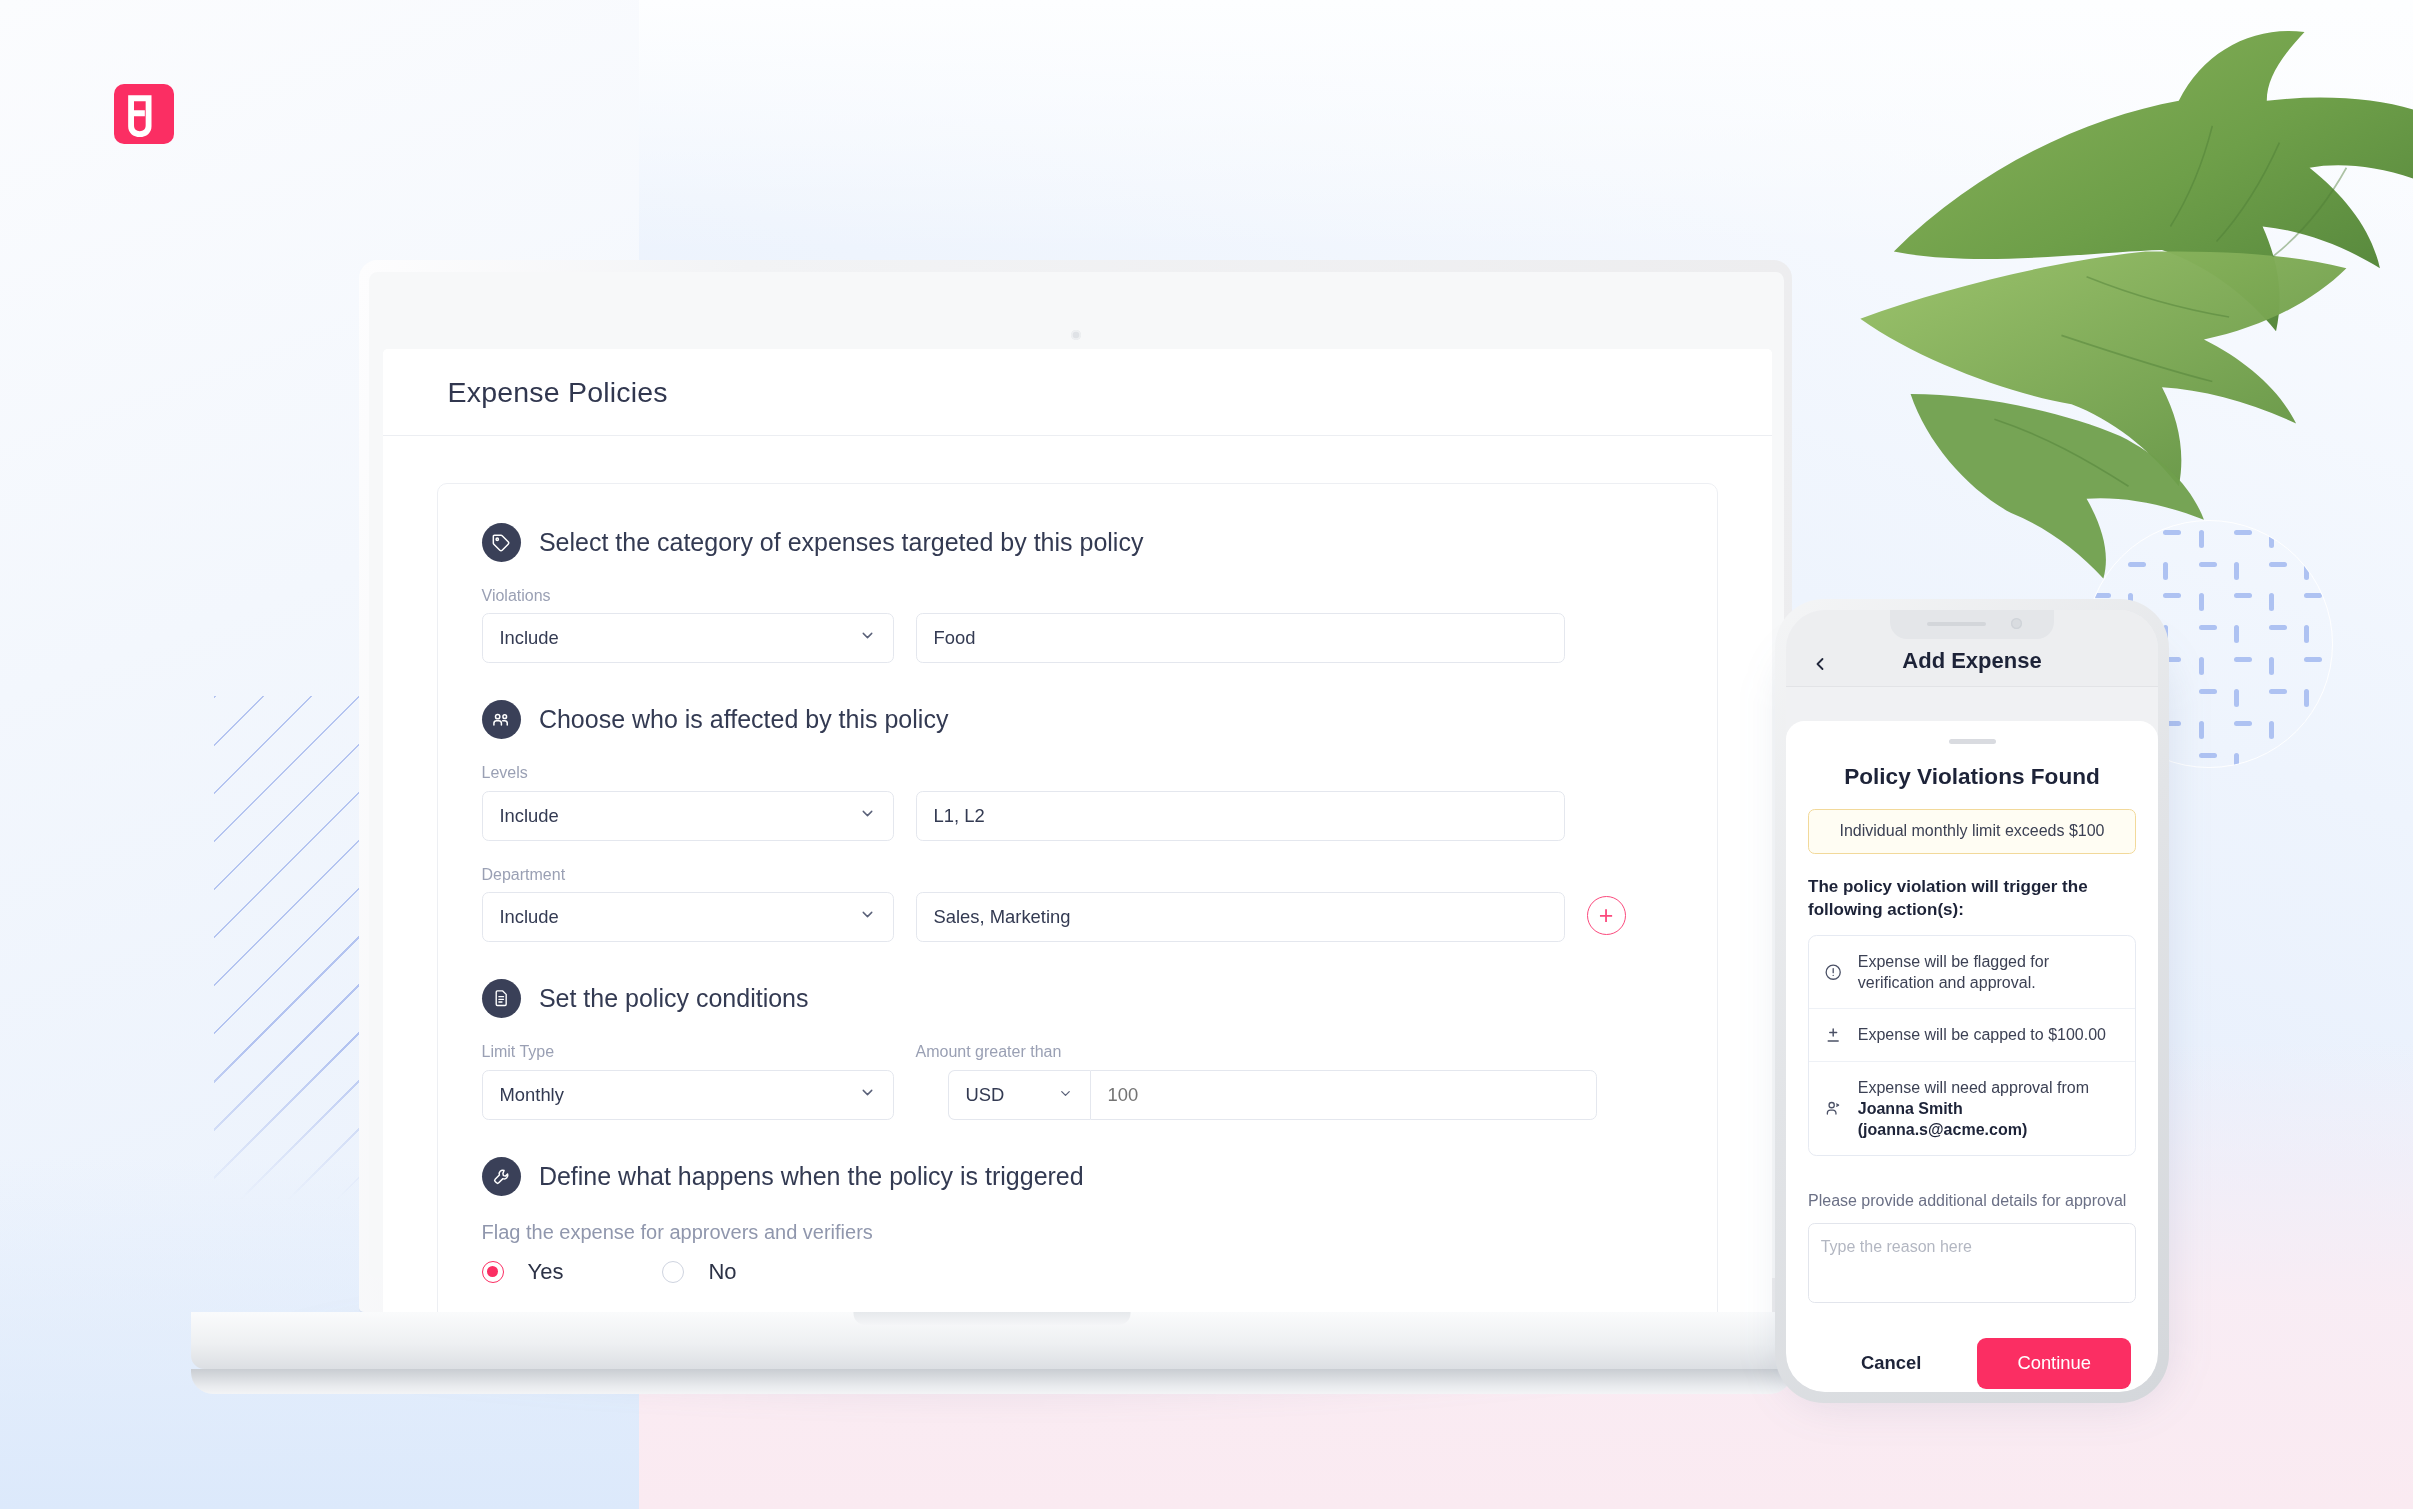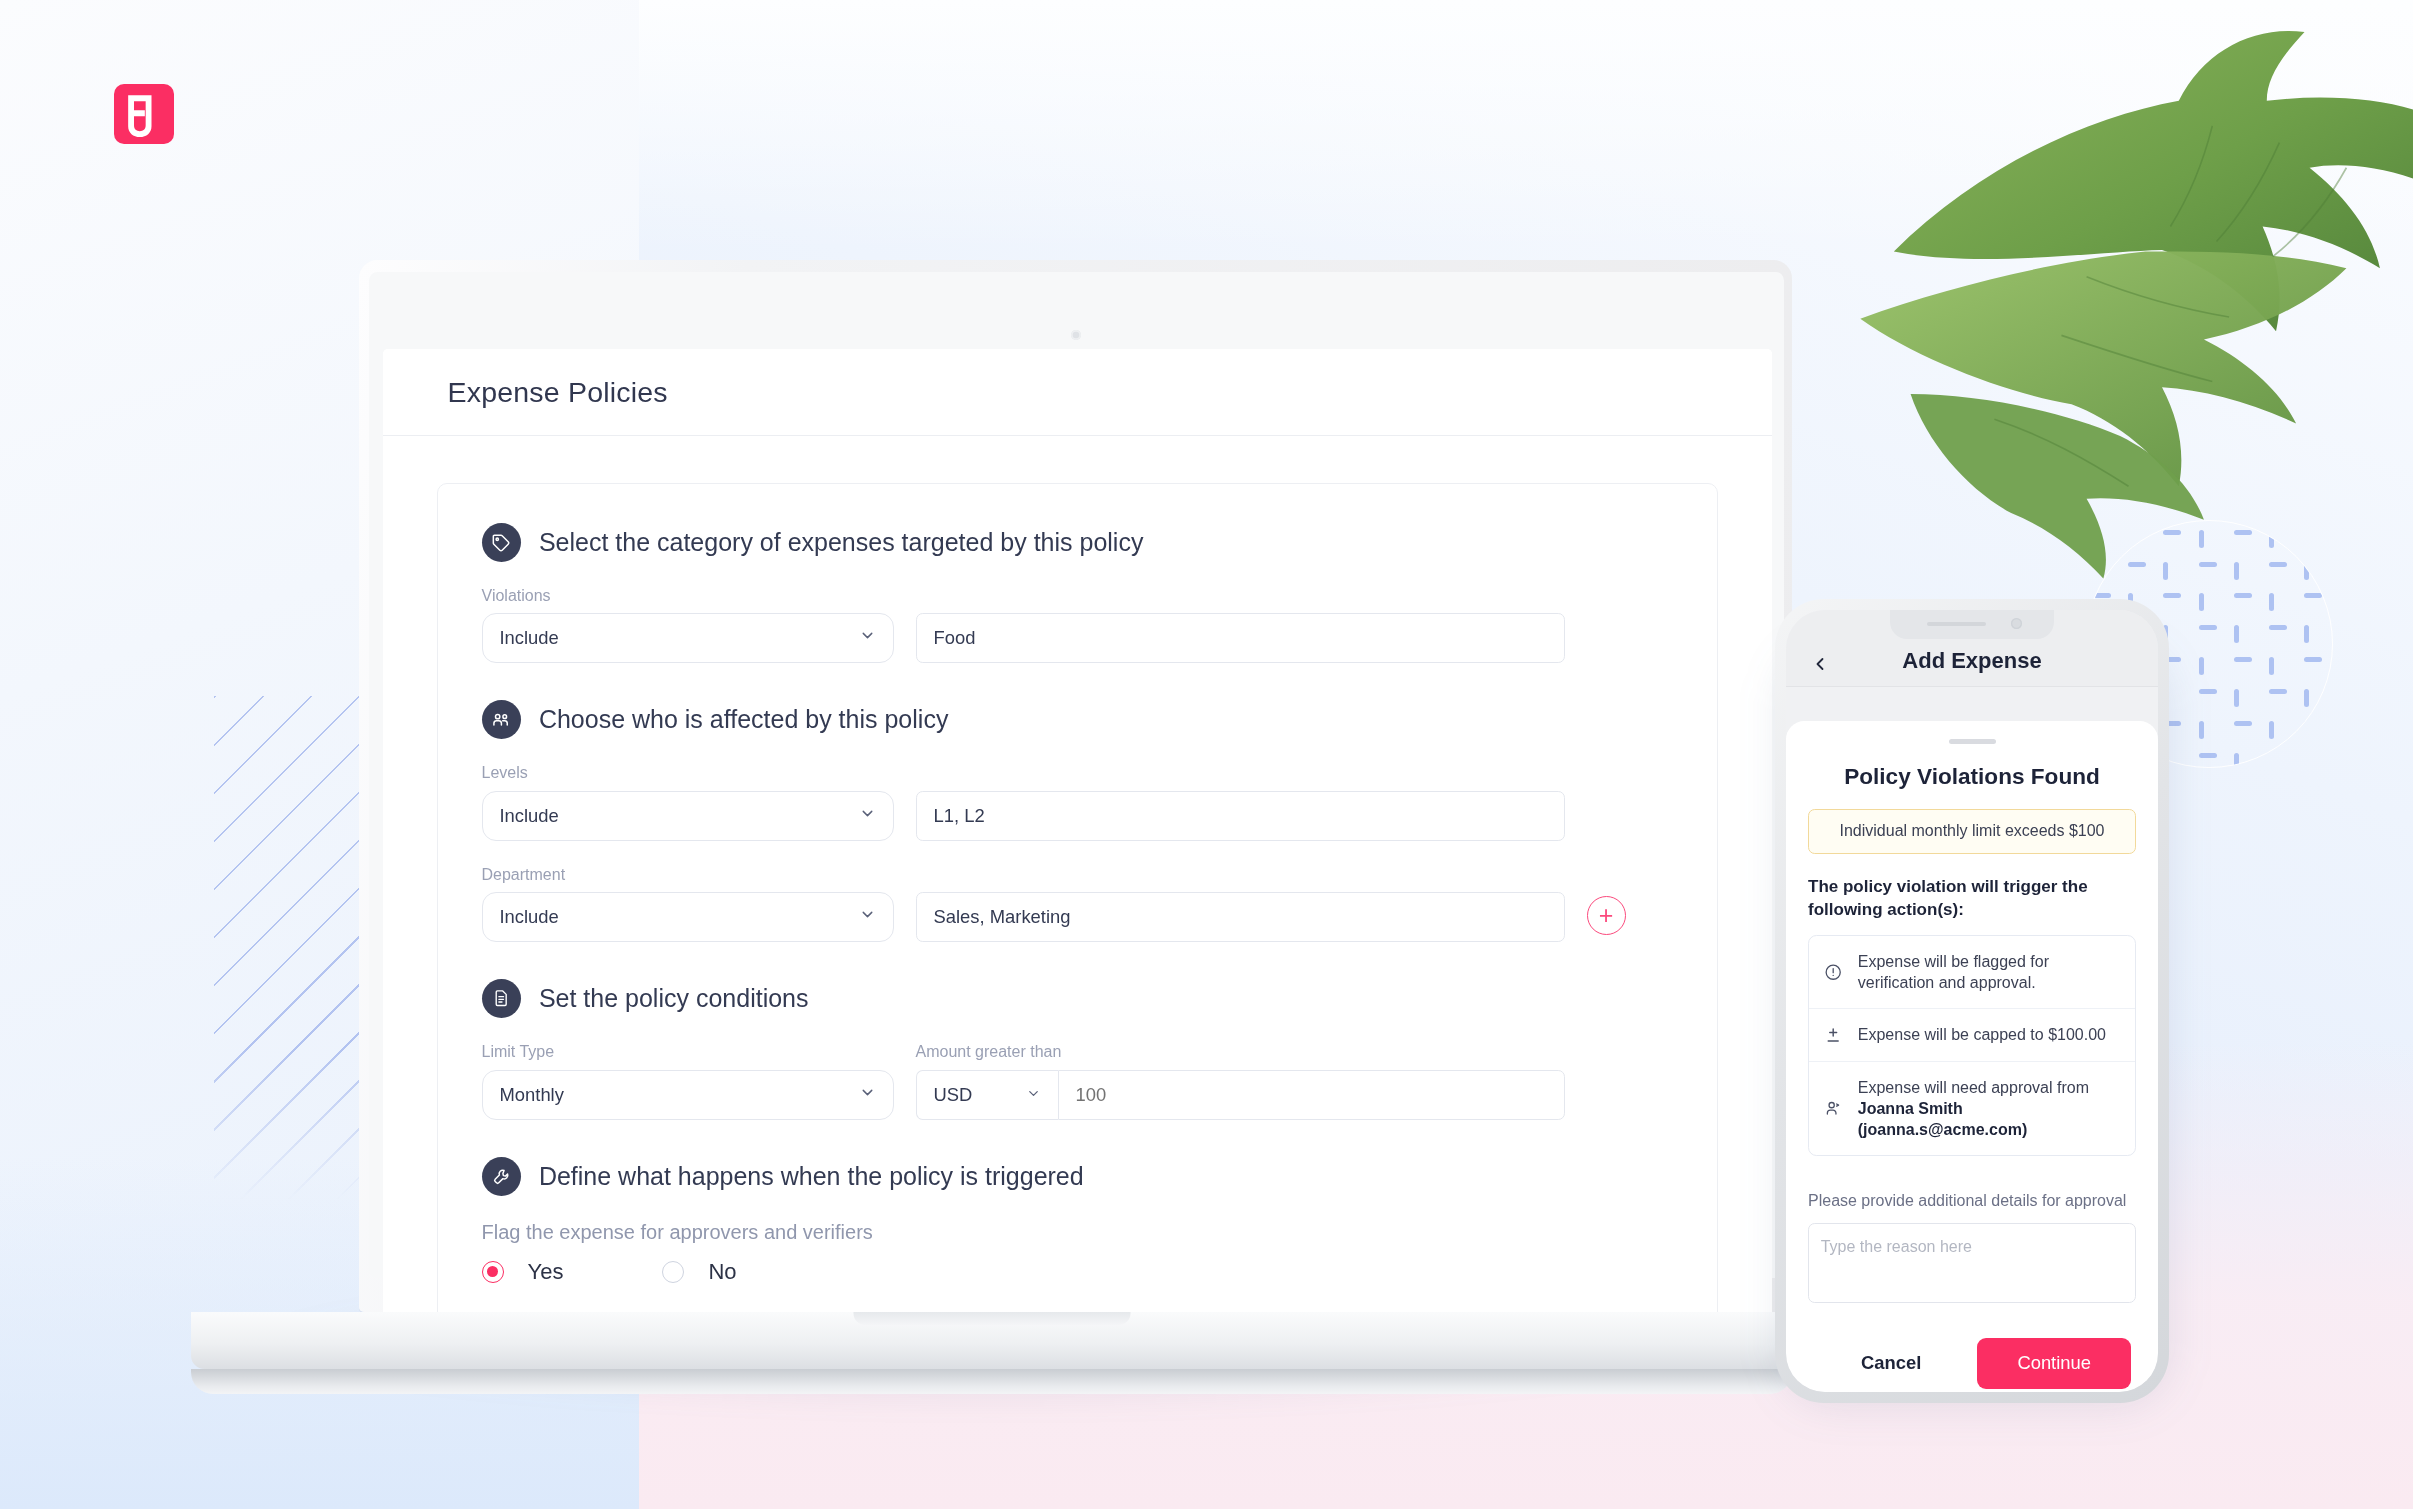--- a/index.html
+++ b/index.html
@@ -129,25 +129,25 @@
   .sec-title { font-size: 25px; color: #333a52; }
 
   .field-label { font-size: 16px; color: #9aa0b4; margin-bottom: 8.4px; }
   .row { display: flex; align-items: flex-end; gap: 22px; }
   .col { display: flex; flex-direction: column; }
 
   .ctrl {
     height: 50px; border: 0.8px solid #e4e7ee; border-radius: 6.7px; background: #fff;
     display: flex; align-items: center; padding: 0 17px; font-size: 18.4px; color: #333a52;
   }
-  .select { width: 412px; justify-content: space-between; border-radius: 14px; }
+  .select { width: 412px; justify-content: space-between; }
   .select .chev { color: #6d7governments; }
   .chev { display: inline-block; }
   .text-input { width: 649px; }
-  .amount-wrap { display: flex; width: 649px; }
+  .amount-wrap { display: flex; width: 649px; margin-left: 32px; }
   .amount-cur {
     width: 142px; height: 50px; border: 0.8px solid #e4e7ee; border-right: none;
     border-radius: 6.7px 0 0 6.7px; display: flex; align-items: center;
     justify-content: space-between; padding: 0 17px; font-size: 18.4px; color: #333a52; background:#fff;
   }
   .amount-val {
     flex: 1; height: 50px; border: 0.8px solid #e4e7ee; border-radius: 0 6.7px 6.7px 0;
     display: flex; align-items: center; padding: 0 17px; font-size: 18.4px; color: #737373; background:#fff;
   }
   .add-btn {

